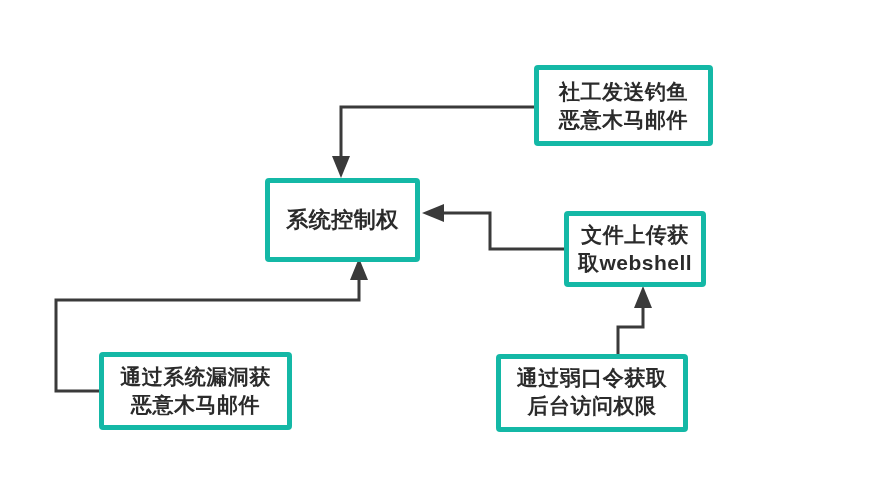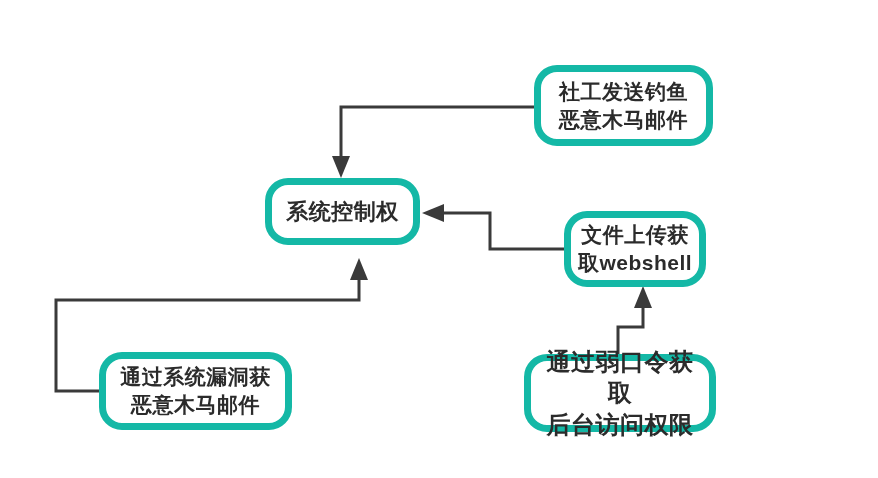--- a/index.html
+++ b/index.html
@@ -21,22 +21,22 @@
     position: absolute;
     left: 0;
     top: 0;
     width: 878px;
     height: 478px;
     pointer-events: none;
   }
   .node {
     position: absolute;
     box-sizing: border-box;
-    border: 7px solid #14b8a6;
-    border-radius: 23px;
+    border: 5px solid #14b8a6;
+    border-radius: 4px;
     background: #ffffff;
     display: flex;
     align-items: center;
     justify-content: center;
     text-align: center;
     color: #2b2b2b;
     font-weight: bold;
     line-height: 1.32;
     letter-spacing: 0.5px;
     z-index: 2;
@@ -50,43 +50,44 @@
     left: 534px;
     top: 65px;
     width: 179px;
     height: 81px;
     font-size: 21px;
   }
   #node-center {
     left: 265px;
     top: 178px;
     width: 155px;
-    height: 67px;
+    height: 84px;
     font-size: 22px;
   }
   #node-mid-right {
     left: 564px;
     top: 211px;
     width: 142px;
     height: 76px;
     font-size: 21px;
   }
   #node-bottom-left {
     left: 99px;
     top: 352px;
     width: 193px;
     height: 78px;
     font-size: 21px;
   }
   #node-bottom-right {
-    left: 524px;
+    left: 496px;
     top: 354px;
     width: 192px;
     height: 78px;
-    font-size: 24px;
+    font-size: 21px;
+    font-family: Liberation Serif, serif;
   }
 </style>
 </head>
 <body>
 
 <div id="diagram-canvas">
 
   <svg id="connector-layer" viewBox="0 0 878 478" width="878" height="478" xmlns="http://www.w3.org/2000/svg">
     <defs>
       <marker id="arrow-down" viewBox="0 0 12 12" refX="6" refY="10" markerWidth="6" markerHeight="6" orient="auto-start-reverse">

